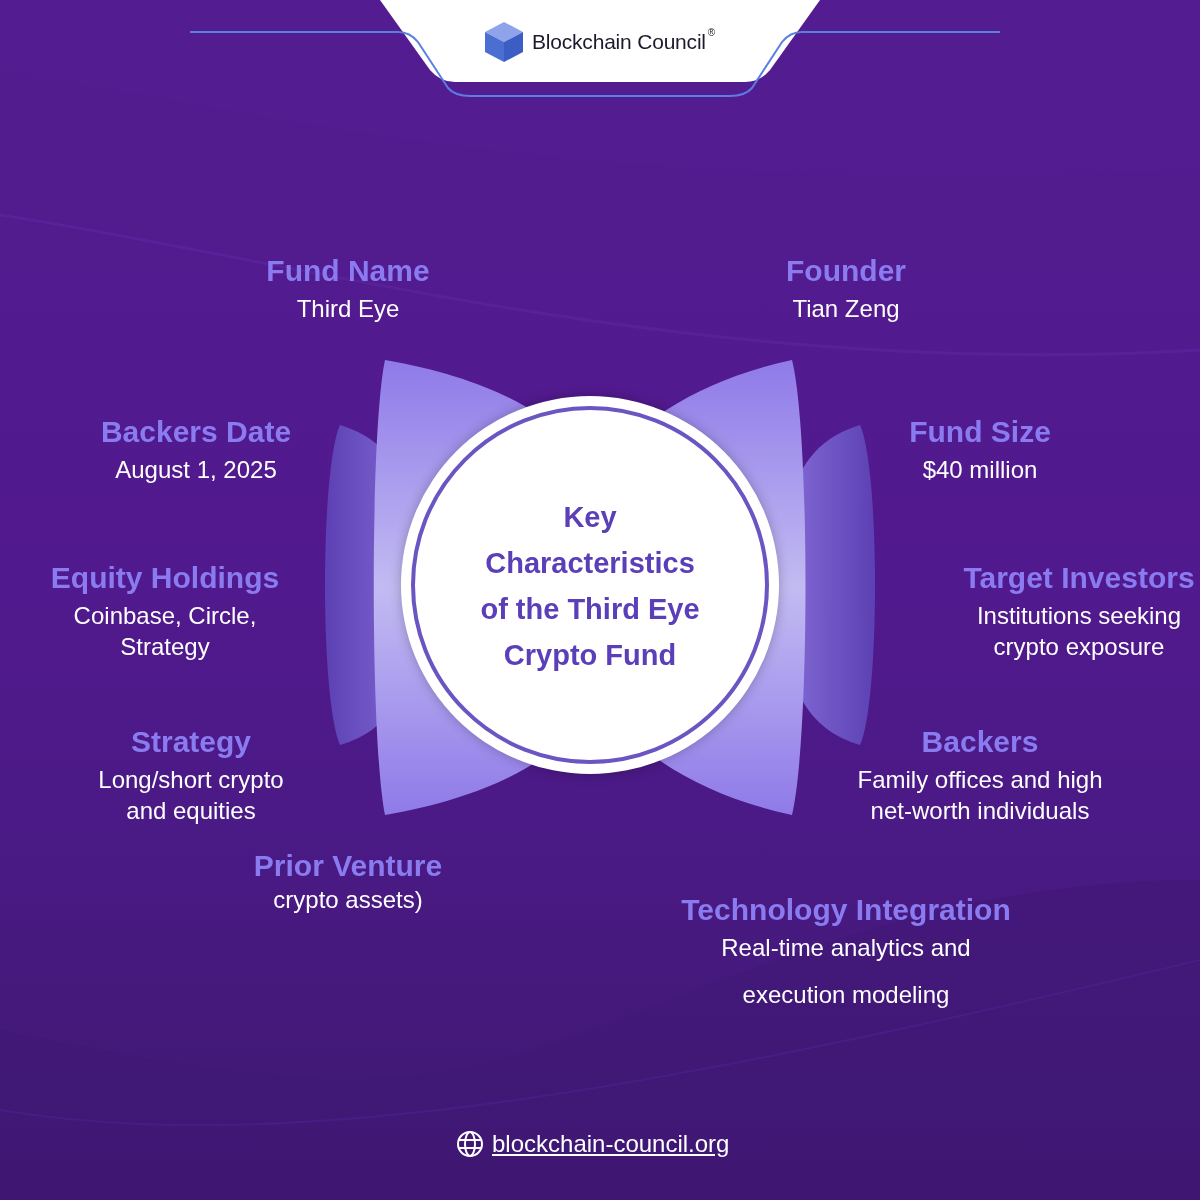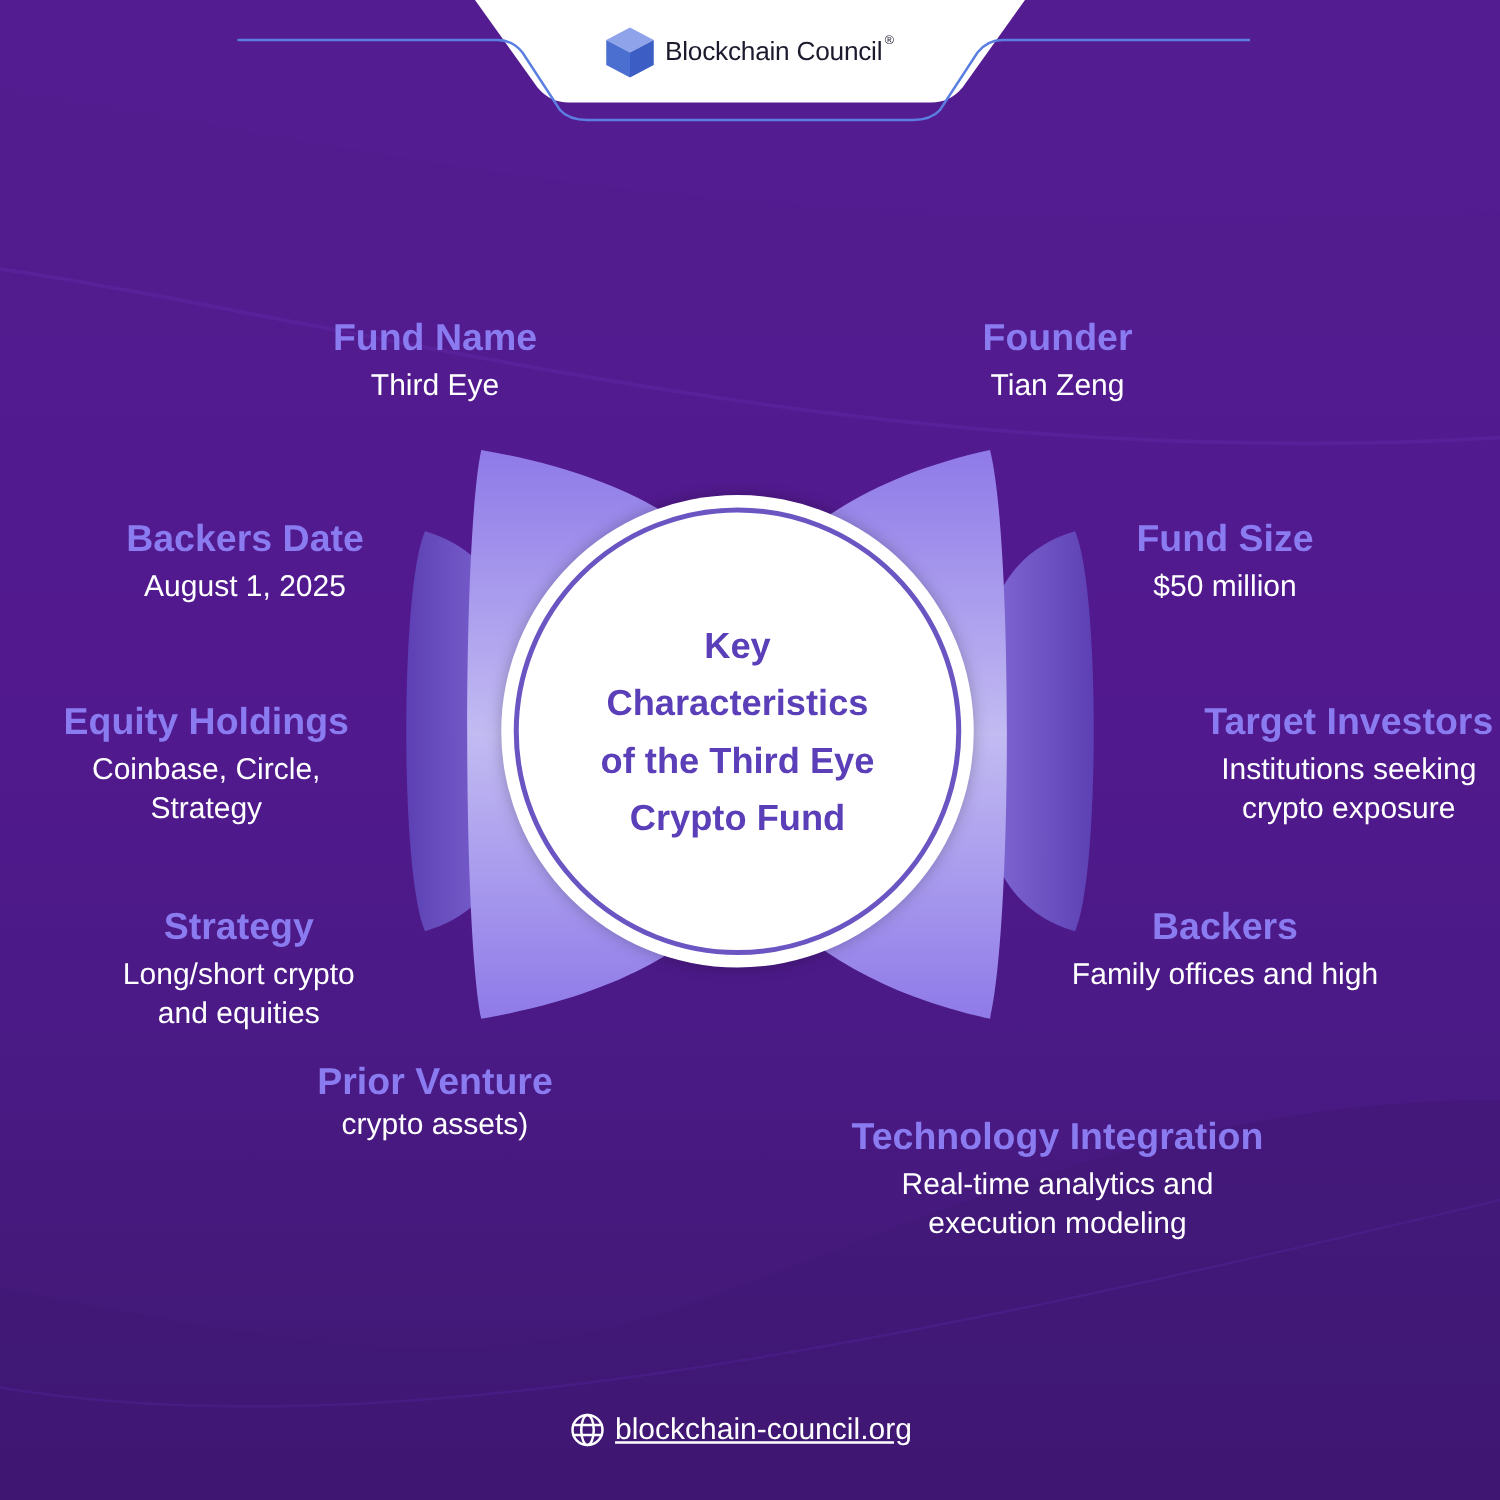--- a/index.html
+++ b/index.html
@@ -85,21 +85,21 @@
     <div class="value">Tian Zeng</div>
   </div>
 
   <div class="item" style="left:196px; top:414px;">
     <div class="label">Backers Date</div>
     <div class="value">August 1, 2025</div>
   </div>
 
   <div class="item" style="left:980px; top:414px;">
     <div class="label">Fund Size</div>
-    <div class="value">$50 million</div>
+    <div class="value">$40 million</div>
   </div>
 
   <div class="item" style="left:165px; top:560px;">
     <div class="label">Equity Holdings</div>
     <div class="value">Coinbase, Circle,</div>
     <div class="value" style="margin-top:0">Strategy</div>
   </div>
 
   <div class="item" style="left:1035px; top:560px;margin-left:44px;">
     <div class="label">Target Investors</div>
@@ -109,31 +109,32 @@
 
   <div class="item" style="left:191px; top:724px;">
     <div class="label">Strategy</div>
     <div class="value">Long/short crypto</div>
     <div class="value" style="margin-top:0">and equities</div>
   </div>
 
   <div class="item" style="left:980px; top:724px;">
     <div class="label">Backers</div>
     <div class="value">Family offices and high</div>
+    <div class="value" style="margin-top:0">net-worth individuals</div>
   </div>
 
   <div class="item" style="left:348px; top:848px;">
     <div class="label">Prior Venture</div>
     <div class="value" style="margin-top:0">crypto assets)</div>
   </div>
 
   <div class="item" style="left:846px; top:892px;">
     <div class="label">Technology Integration</div>
     <div class="value">Real-time analytics and</div>
-    <div class="value" style="margin-top:0">execution modeling</div>
+    <div class="value" style="margin-top:16px">execution modeling</div>
   </div>
 
   <div class="footer">
     <svg width="28" height="28" viewBox="0 0 28 28">
       <circle cx="14" cy="14" r="12" stroke="#ffffff" stroke-width="2" fill="none"></circle>
       <ellipse cx="14" cy="14" rx="5" ry="12" stroke="#ffffff" stroke-width="2" fill="none"></ellipse>
       <line x1="2" y1="10" x2="26" y2="10" stroke="#ffffff" stroke-width="2"></line>
       <line x1="2" y1="18" x2="26" y2="18" stroke="#ffffff" stroke-width="2"></line>
     </svg>
     <span class="footer-text">blockchain-council.org</span>

